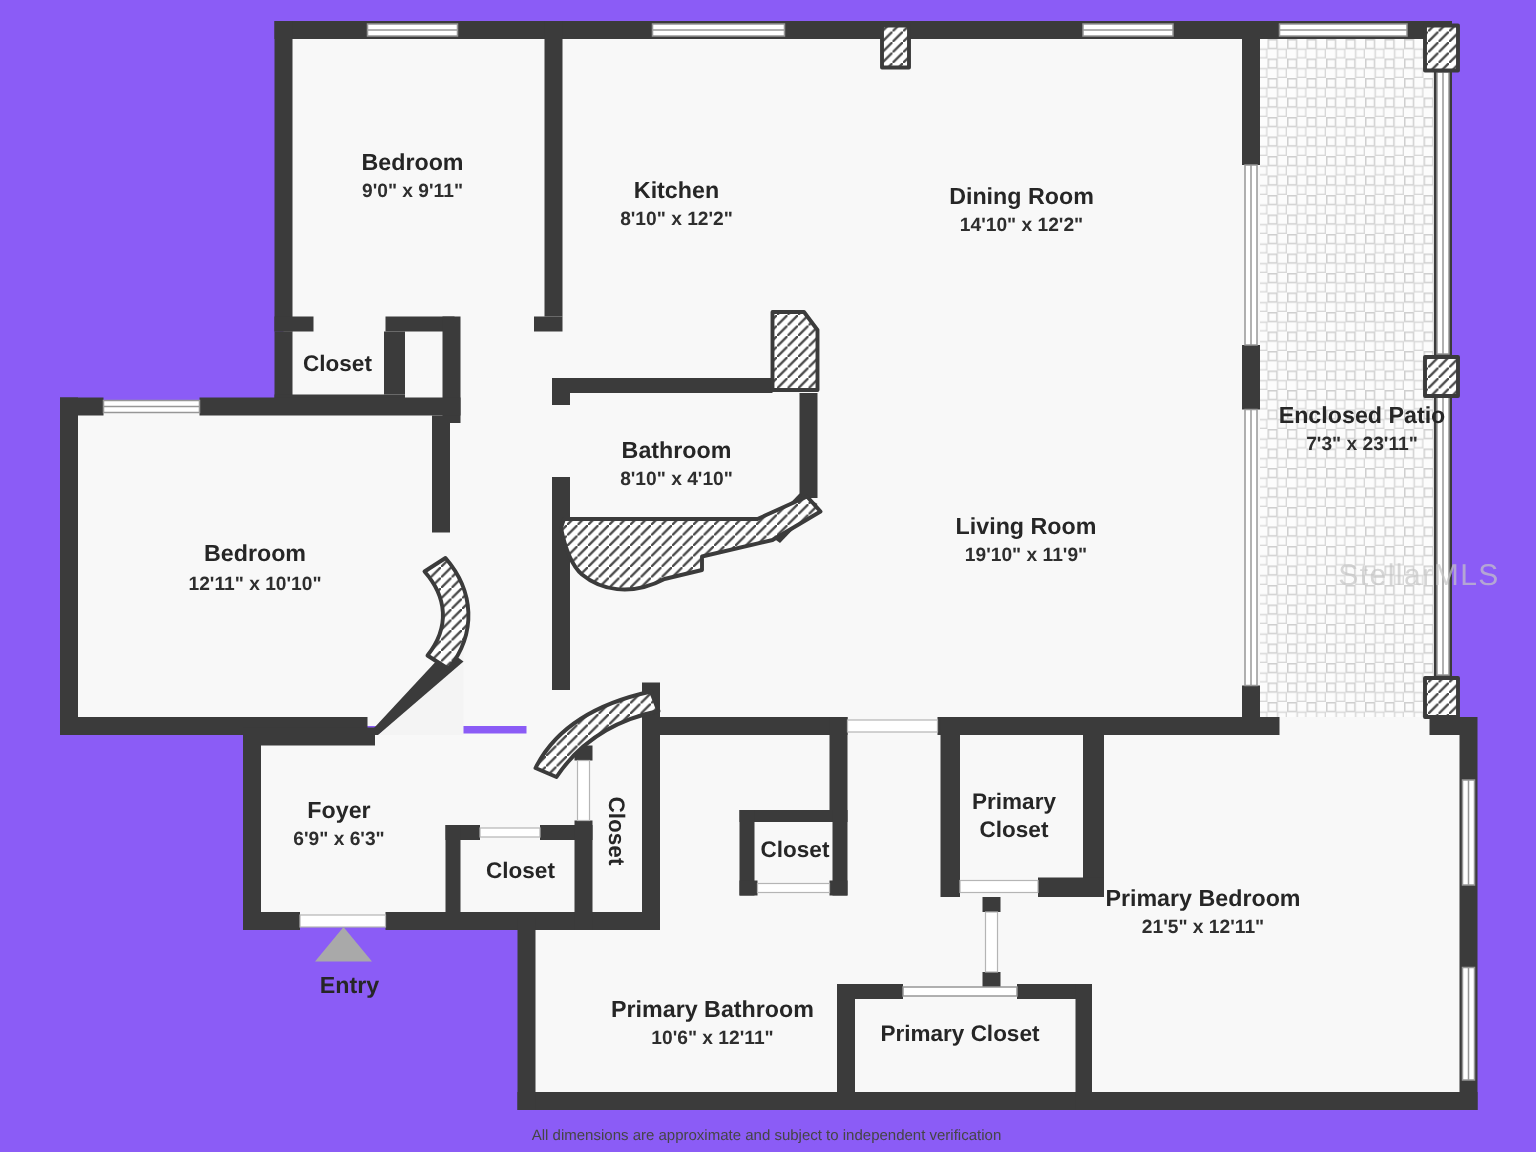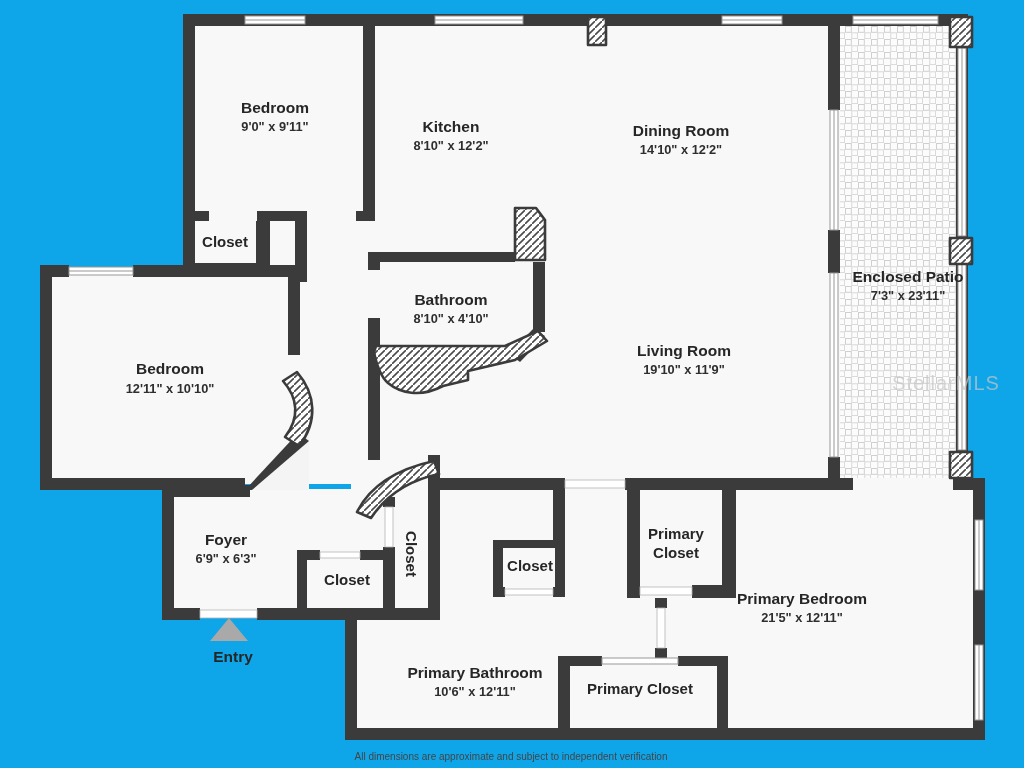--- a/index.html
+++ b/index.html
@@ -1,16 +1,16 @@
 <!DOCTYPE html>
 <html><head>
 <meta charset="utf-8">
 <style>
   html,body{margin:0;padding:0;background:#f4f4f4;}
-  #stage{position:relative;width:1024px;height:768px;background:#0ea5e9;overflow:hidden;
+  #stage{position:relative;width:1024px;height:768px;background:#8b5cf6;overflow:hidden;
          font-family:"Liberation Sans",sans-serif;}
   svg{display:block;}
   .wall{fill:#3b3b3b;}
   .floor{fill:#f8f8f8;}
   .win{fill:#ffffff;stroke:#979797;stroke-width:1;}
   .open{fill:#ffffff;stroke:#b5b5b5;stroke-width:0.8;}
   .gap{fill:#f8f8f8;}
   .winline{stroke:#979797;stroke-width:1;fill:none;}
   .hatch{fill:url(#hatchPat);stroke:#3b3b3b;stroke-width:2.6;stroke-linejoin:round;}
   .rname{font:700 15.5px "Liberation Sans",sans-serif;fill:#262626;text-anchor:middle;}

